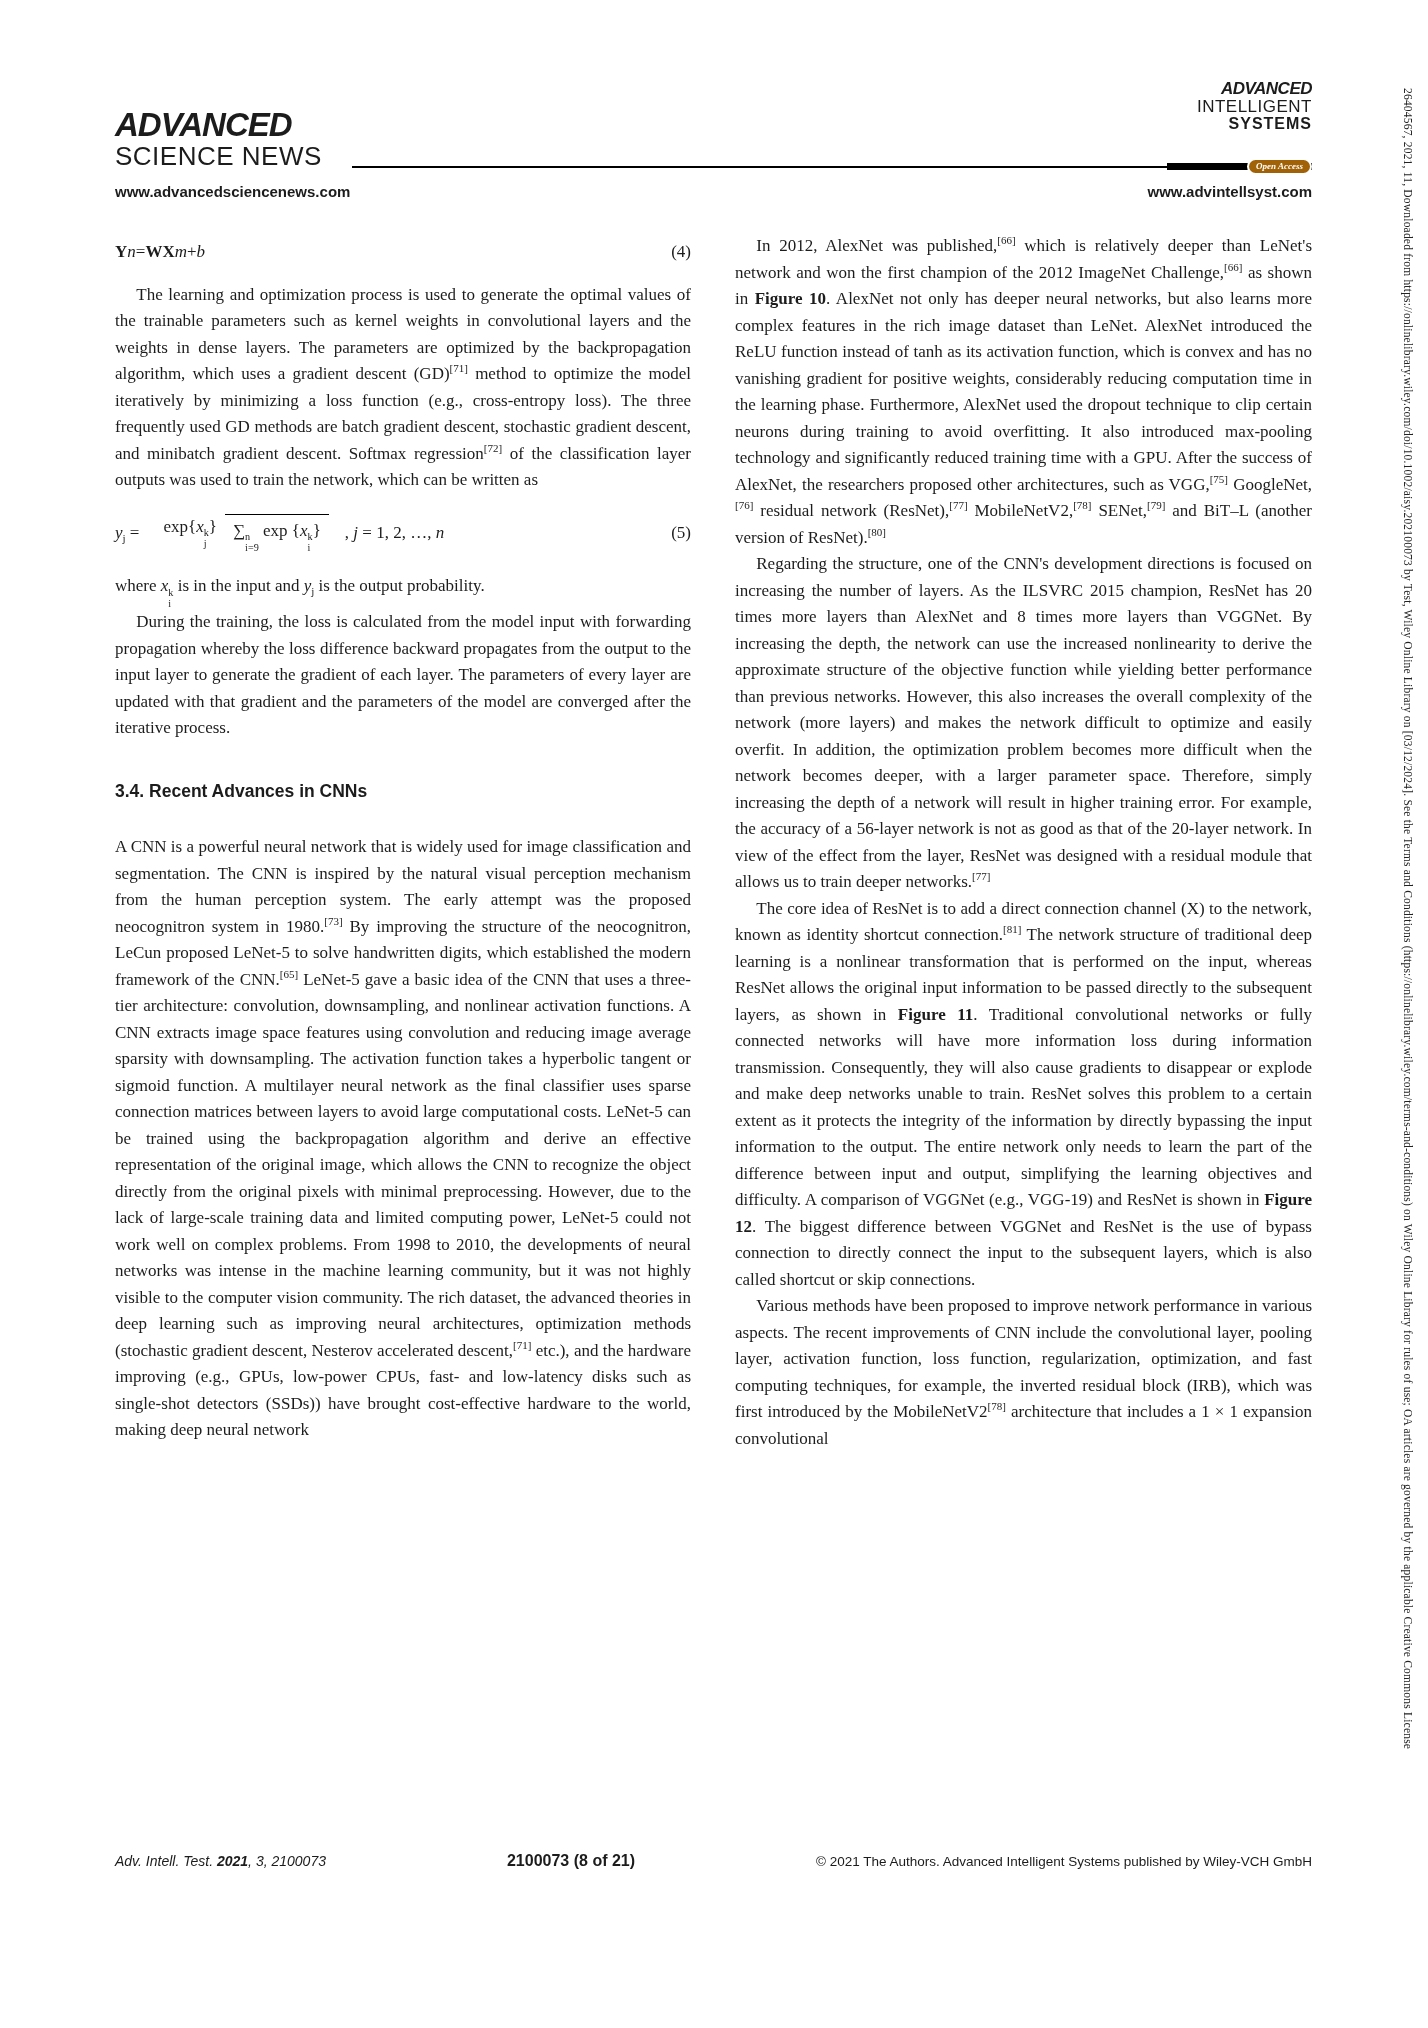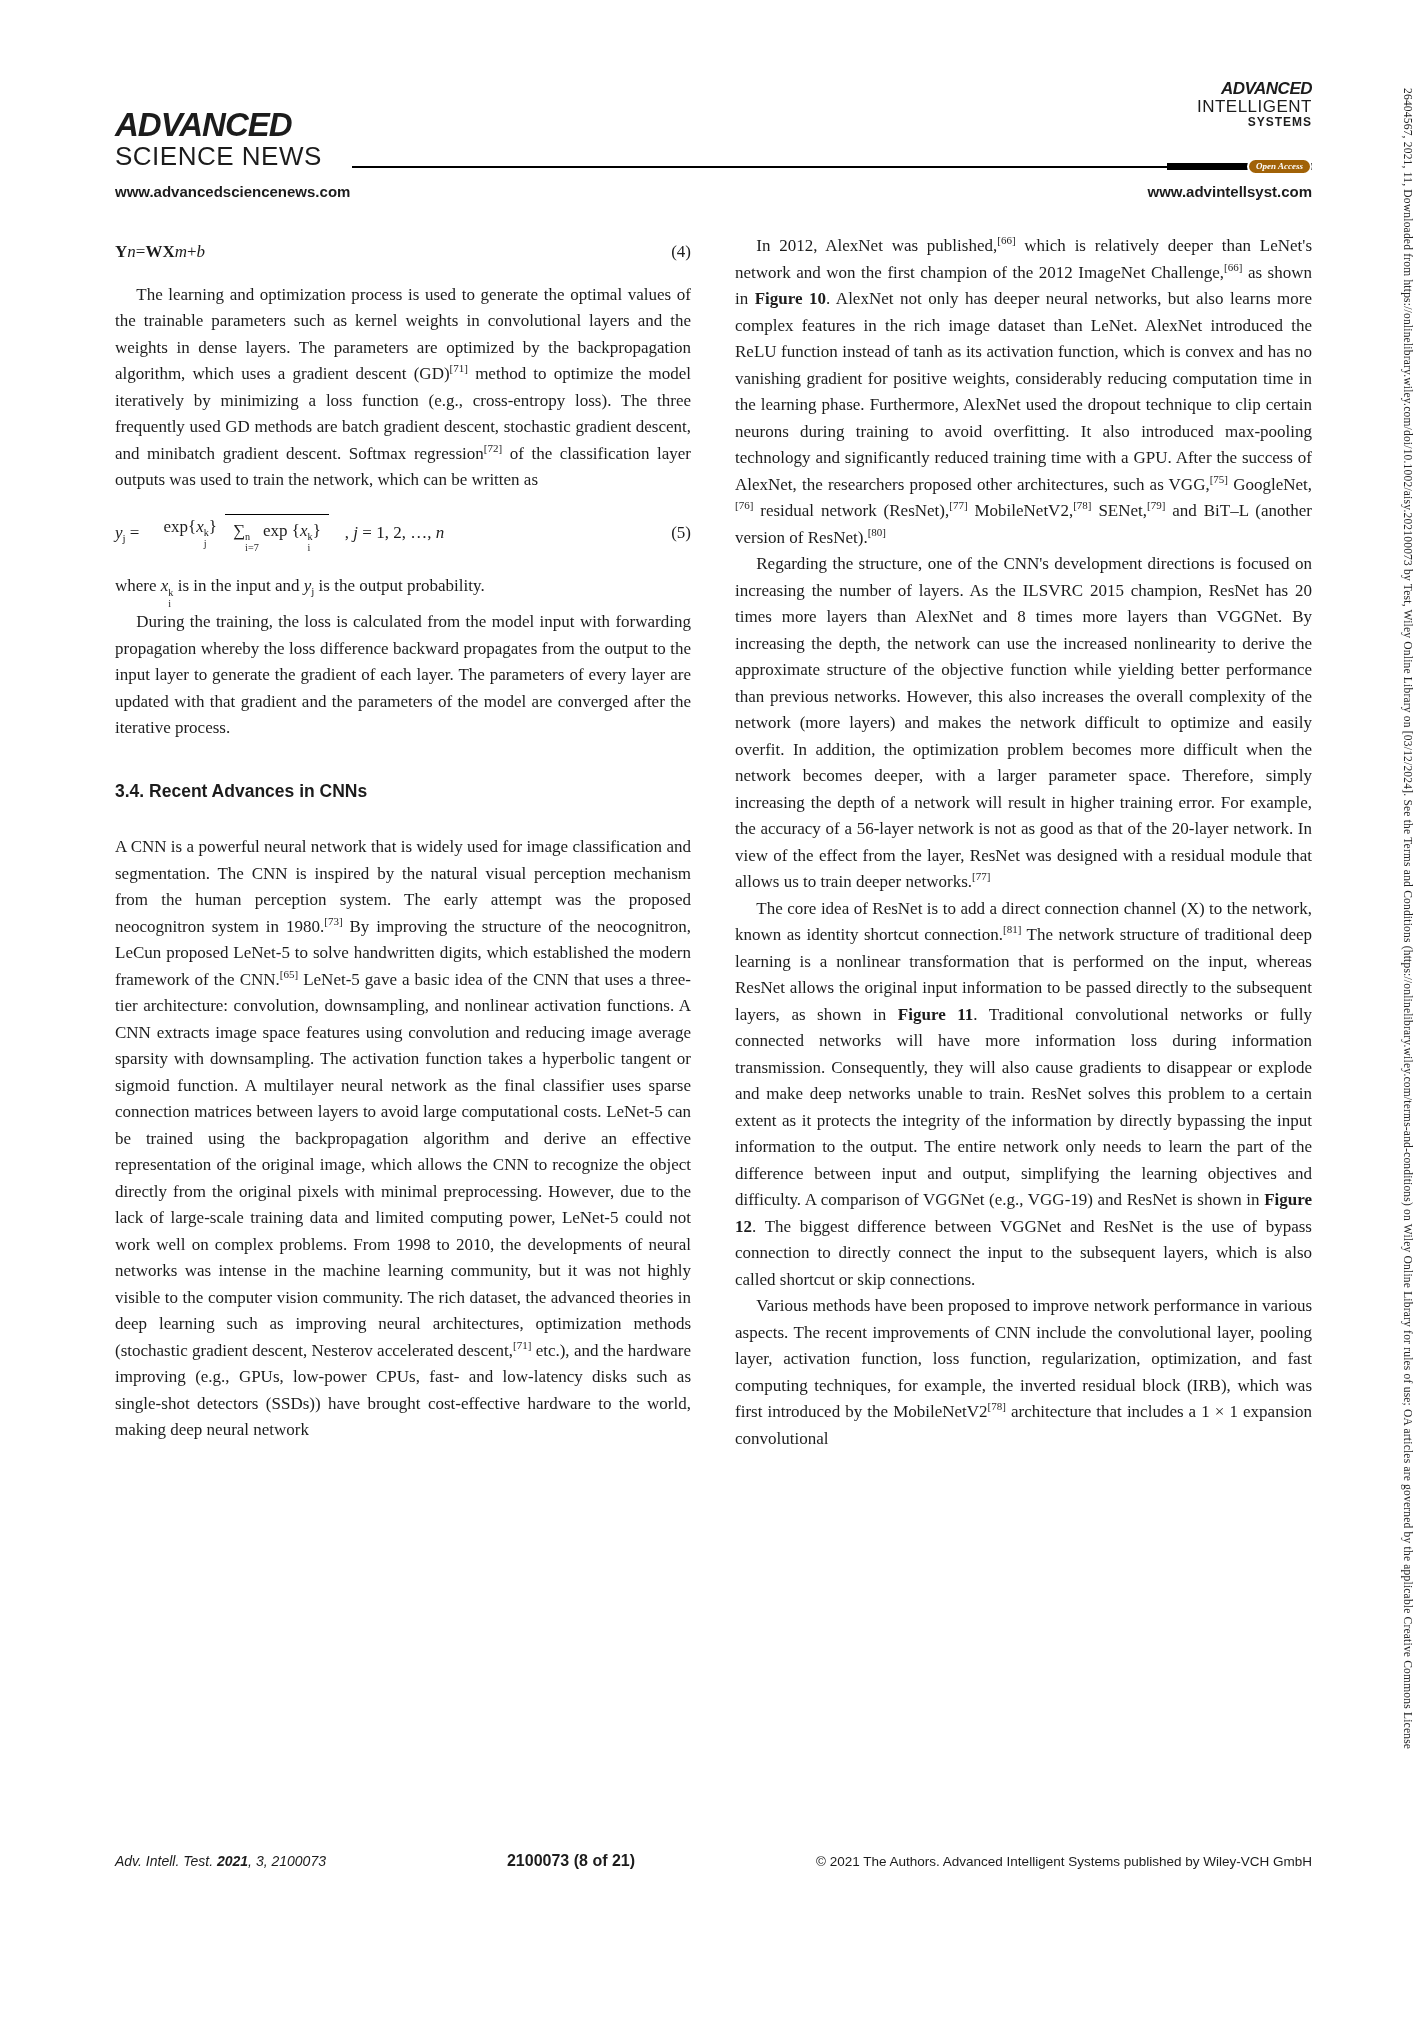--- a/index.html
+++ b/index.html
@@ -11,21 +11,21 @@
   .asn-line1{font-size:33px;font-weight:bold;font-style:italic;letter-spacing:-1px;}
   .asn-line2{font-size:26px;font-weight:normal;letter-spacing:0.5px;margin-top:2px;}
   .asn-url{position:absolute;left:115px;top:183px;font-family:Liberation Sans, sans-serif;
            font-size:15px;font-weight:bold;}
   .header-rule{position:absolute;left:352px;top:166px;width:960px;height:2px;background:#000;}
 
   .ais-logo{position:absolute;left:1167px;top:80px;width:145px;text-align:right;
             font-family:"Liberation Sans",sans-serif;line-height:1;}
   .ais-line1{font-size:17px;font-weight:bold;font-style:italic;letter-spacing:-0.5px;}
   .ais-line2{font-size:17px;font-weight:normal;letter-spacing:0.5px;margin-top:1px;}
-  .ais-line3{font-size:12px;font-weight:bold;letter-spacing:1px;margin-top:1px;}
+  .ais-line3{font-size:16px;font-weight:bold;letter-spacing:1px;margin-top:1px;}
   .ais-bar{position:absolute;left:1167px;top:163px;width:145px;height:7px;background:#000;}
   .oa-pill{position:absolute;right:0;top:-5px;background:#a16207;color:#fff;border:2px solid #fff;
            border-radius:9px;font-size:9px;font-style:italic;font-weight:bold;padding:1px 7px;line-height:1.2;}
   .ais-url{position:absolute;left:1012px;top:183px;width:300px;text-align:right;
            font-family:"Liberation Sans",sans-serif;font-size:15px;font-weight:bold;}
 
   
   .content{position:absolute;left:115px;top:233px;width:1197px;display:flex;gap:44px;}
   .col{width:576px;font-size:17px;line-height:26.5px;text-align:justify;}
   .col-right{width:577px;}
@@ -93,21 +93,21 @@
       <div class="equation eq5">
         <span class="eq-body">
           <span><i>y</i><sub>j</sub> =</span>
           <span class="frac">
             <span class="frac-num">exp{<i>x</i><span class="supsub">
                   <span>k</span>
                   <span>j</span>
                 </span>}</span>
             <span class="frac-den">∑<span class="supsub">
                   <span>n</span>
-                  <span>i=7</span>
+                  <span>i=9</span>
                 </span> exp {<i>x</i><span class="supsub">
                   <span>k</span>
                   <span>i</span>
                 </span>}</span>
           </span>
           <span>, <i>j</i> = 1, 2, …, <i>n</i></span>
         </span>
         <span class="eq-number">(5)</span>
       </div>
 

